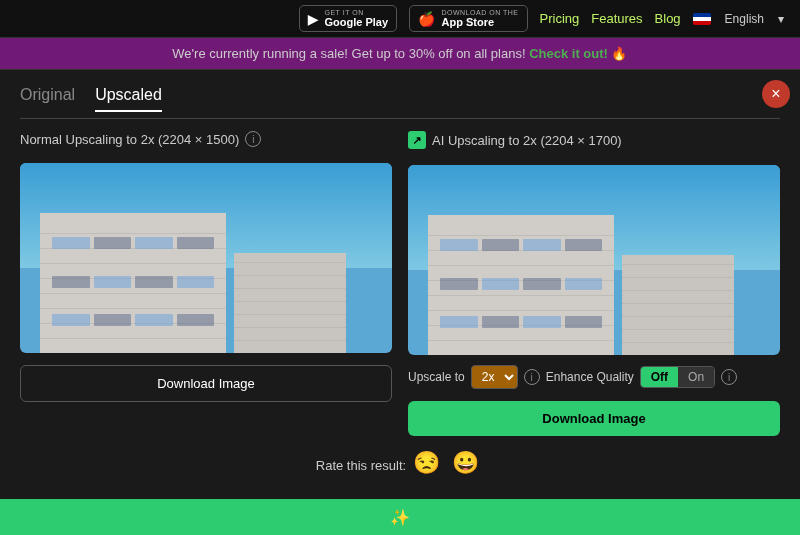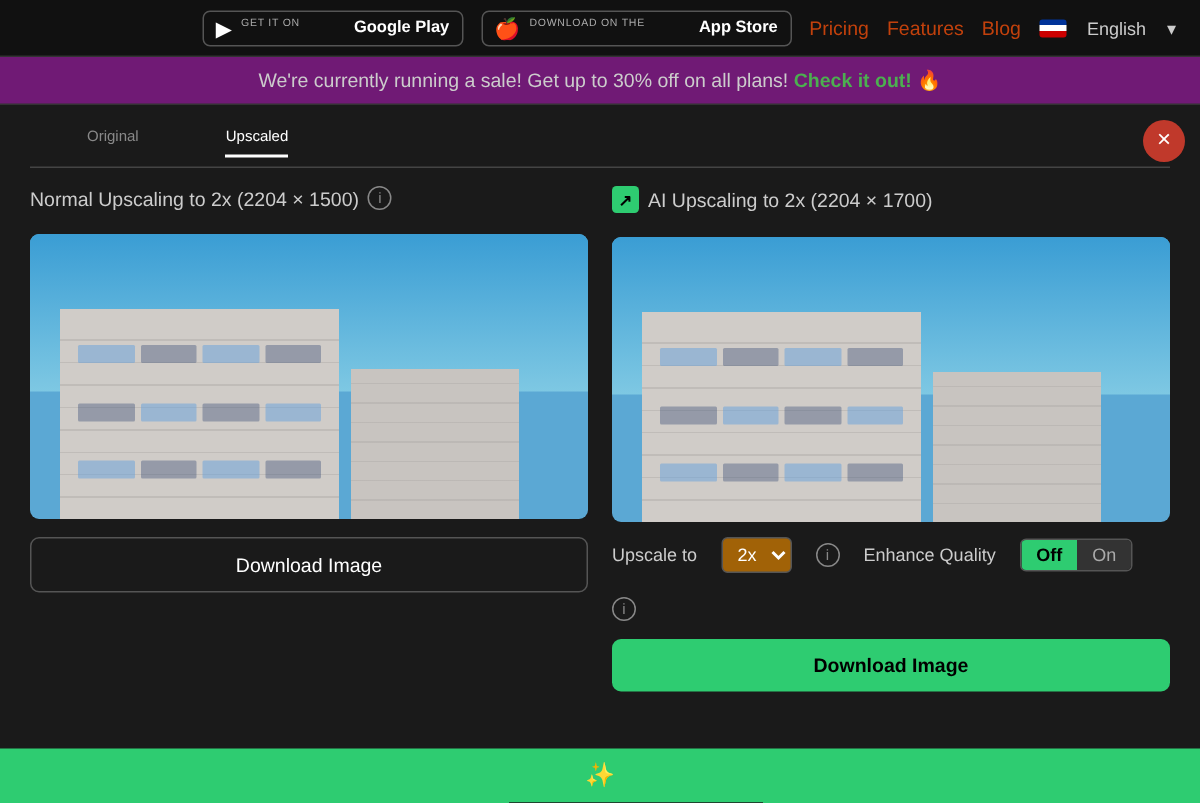--- a/index.html
+++ b/index.html
@@ -31,36 +31,36 @@
       border-radius: 5px;
       padding: 3px 8px;
       gap: 6px;
       cursor: pointer;
     }
     .nav-badge-icon {
       font-size: 14px;
     }
     .nav-badge-text {
       display: flex;
+      flex-direction: column;
       line-height: 1.1;
-      gap: 36px;
     }
     .nav-badge-text .small-label {
       font-size: 7px;
       color: #aaa;
       text-transform: uppercase;
       letter-spacing: 0.5px;
     }
     .nav-badge-text .main-label {
       font-size: 11px;
       font-weight: 600;
       color: #fff;
     }
     .nav-link {
-      color: #c2410c;
+      color: #bef264;
       font-size: 13px;
       cursor: pointer;
       text-decoration: none;
     }
     .lang-btn {
       display: flex;
       align-items: center;
       gap: 14px;
       font-size: 12px;
       color: #ccc;
@@ -117,25 +117,24 @@
 
     
     .tabs {
       display: flex;
       gap: 20px;
       margin-bottom: 12px;
       border-bottom: 1px solid #444;
       padding-bottom: 6px;
     }
     .tab {
-      font-size: 10px;
+      font-size: 16px;
       color: #888;
       cursor: pointer;
       padding-bottom: 6px;
-      margin-left: 38px;
     }
     .tab.active {
       color: #fff;
       border-bottom: 2px solid #fff;
     }
 
     
     .panels-row {
       display: flex;
       gap: 16px;
@@ -266,21 +265,21 @@
     }
     .window.dark {
       background: rgba(60,80,120,0.4);
     }
 
     
     .panel-controls {
       margin-top: 10px;
       display: flex;
       align-items: center;
-      gap: 16px;
+      gap: 6px;
       flex-wrap: wrap;
     }
 
     .upscale-label {
       font-size: 12px;
       color: #ccc;
     }
 
     .upscale-select {
       background: #a16207;
@@ -497,18 +496,23 @@
           <button class="toggle-btn">On</button>
         </div>
         <span class="info-icon" style="width:16px;height:16px;border-radius:50%;border:1px solid #888;display:inline-flex;align-items:center;justify-content:center;font-size:10px;color:#888;">i</span>
       </div>
 
       <button class="download-btn-green">Download Image</button>
     </div>
 
   </div>
 
+  <div class="rating-row">
+    <span>Rate this result:</span>
+    <span class="emoji">😒</span>
+    <span class="emoji">😀</span>
+  </div>
 
 </div>
 
 <div class="footer-bar">
   <span class="footer-bar-icon">✨</span>
 </div>
 
 </body></html>

